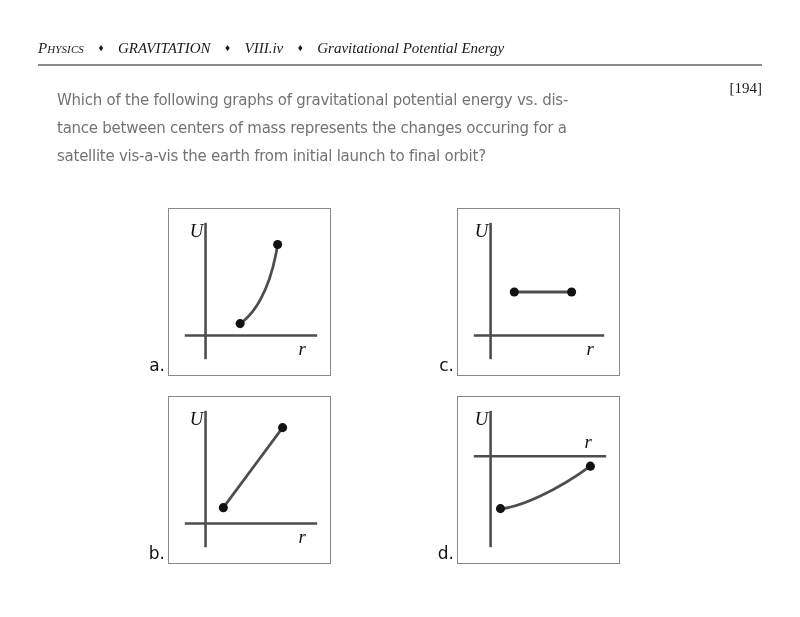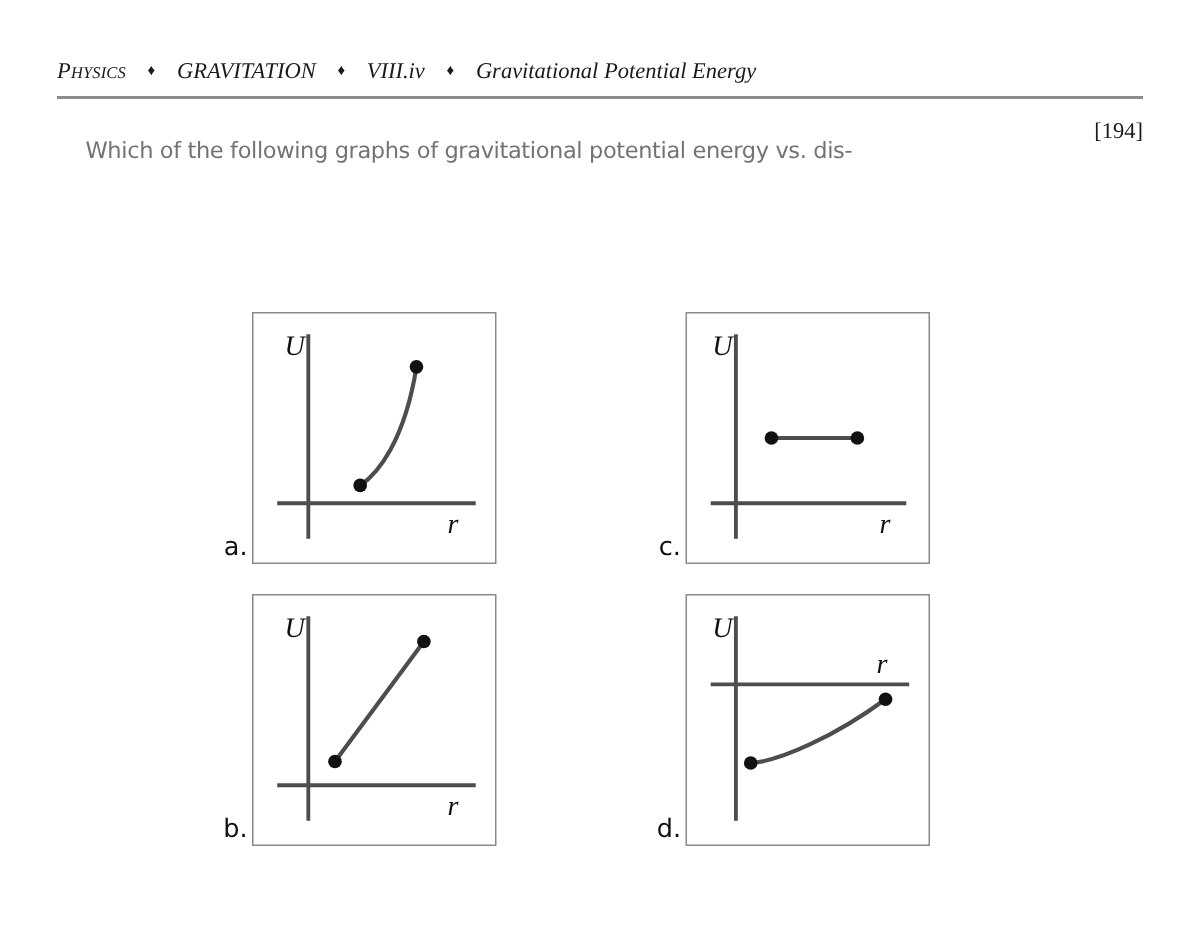--- a/index.html
+++ b/index.html
@@ -153,20 +153,22 @@
 <body>
 
 <div id="page-header">
   <div class="hdr-left"><span class="crumb smallcaps">Physics</span><span class="sep">♦</span><span class="crumb">GRAVITATION</span><span class="sep">♦</span><span class="crumb">VIII.iv</span><span class="sep">♦</span><span class="crumb">Gravitational Potential Energy</span></div>
   <div class="hdr-page">[194]</div>
 </div>
 <div id="header-rule"></div>
 
 <div id="question-text">
   <span class="qline">Which of the following graphs of gravitational potential energy vs. dis-</span>
+  <span class="qline">tance between centers of mass represents the changes occuring for a</span>
+  <span class="qline">satellite vis-a-vis the earth from initial launch to final orbit?</span>
 </div>
 
 <div id="options">
 
   <div class="option pos-a">
     <div class="option-label">a.</div>
     <div class="panel-box">
       <svg viewBox="0 0 163 168" preserveAspectRatio="none">
         <line class="axis-line" x1="37" y1="14" x2="37" y2="152"></line>
         <line class="axis-line" x1="16" y1="128" x2="150" y2="128"></line>

